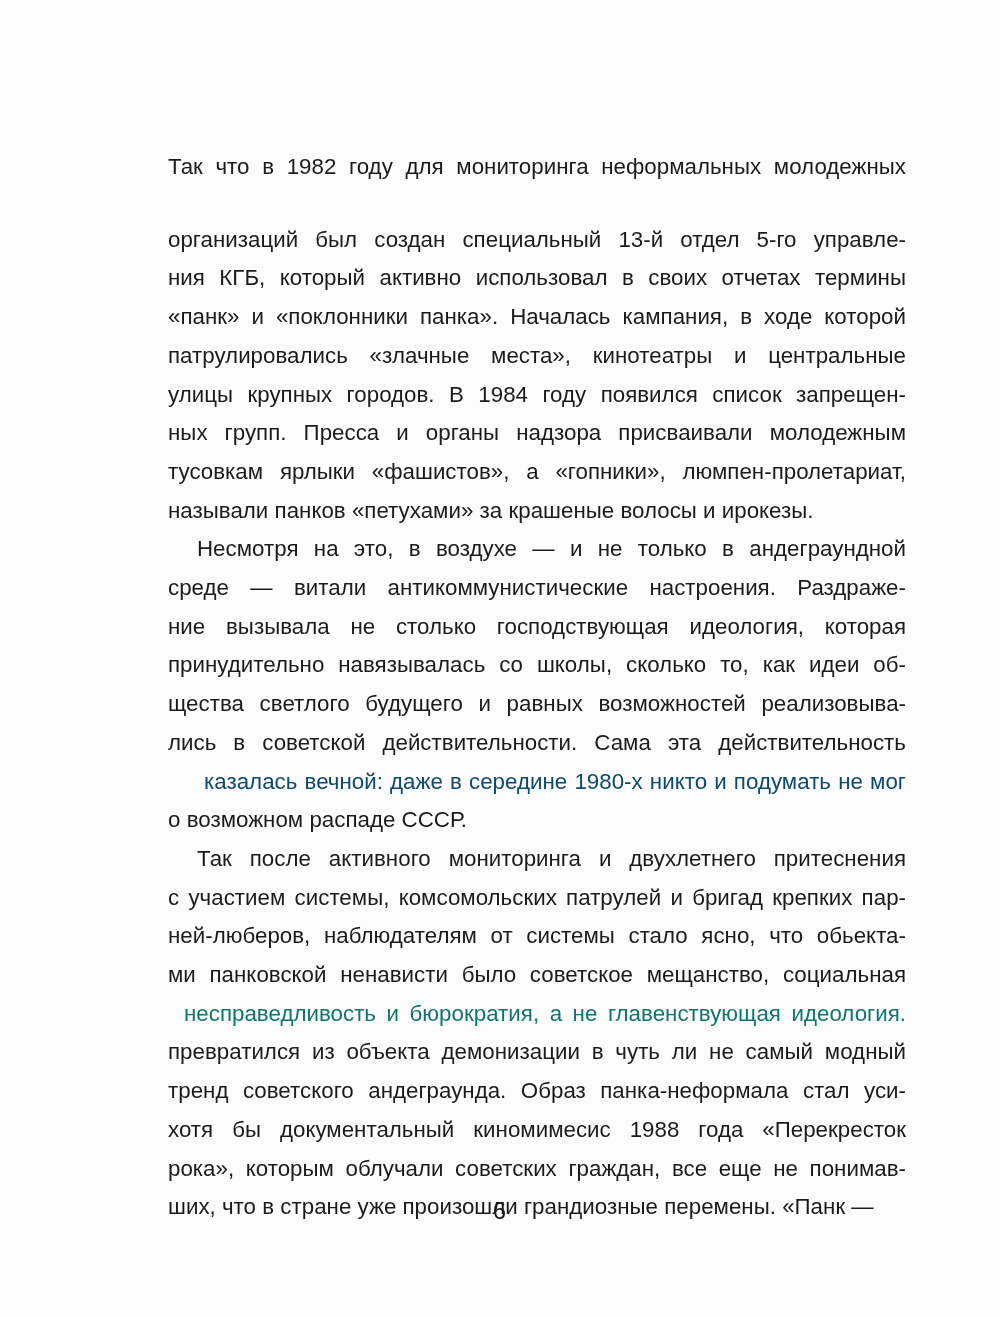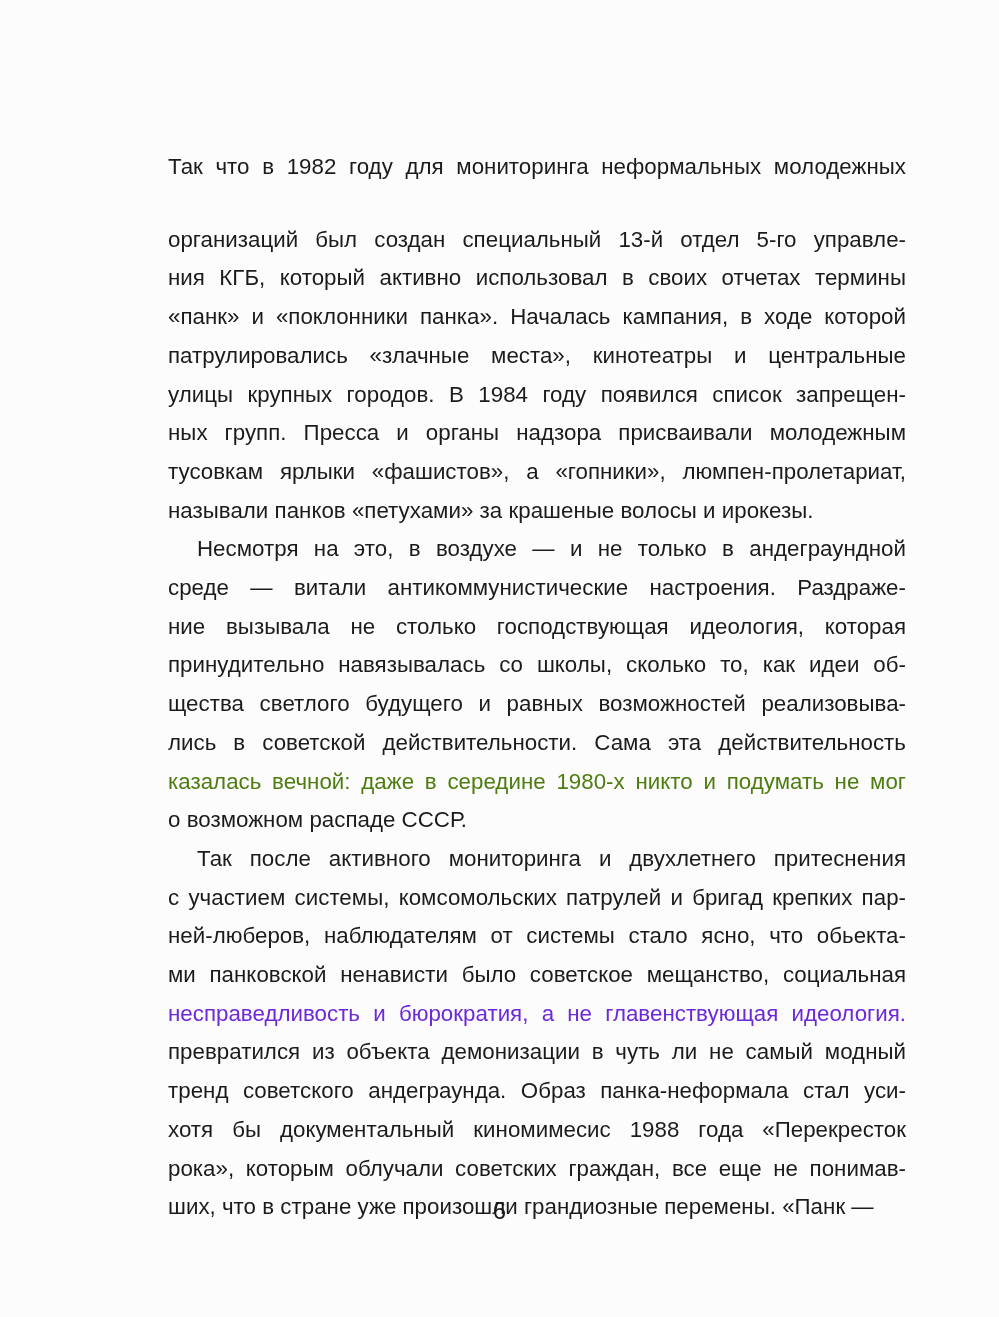--- a/index.html
+++ b/index.html
@@ -96,30 +96,30 @@
       <span class="jline last" style="color: rgb(27, 27, 27);">называли панков «петухами» за крашеные волосы и ирокезы.</span>
     </div>
 
     <div class="para">
       <span class="jline indent" style="color: rgb(27, 27, 27);">Несмотря на это, в воздухе — и не только в андеграундной</span>
       <span class="jline" style="color: rgb(27, 27, 27);">среде — витали антикоммунистические настроения. Раздраже-</span>
       <span class="jline" style="color: rgb(27, 27, 27);">ние вызывала не столько господствующая идеология, которая</span>
       <span class="jline" style="color: rgb(27, 27, 27);">принудительно навязывалась со школы, сколько то, как идеи об-</span>
       <span class="jline" style="color: rgb(27, 27, 27);">щества светлого будущего и равных возможностей реализовыва-</span>
       <span class="jline" style="color: rgb(27, 27, 27);">лись в советской действительности. Сама эта действительность</span>
-      <span class="jline" style="color: #4d7c0f;">казалась вечной: даже в середине 1980-х никто и подумать не мог</span>
+      <span class="jline" style="color: #0c4a6e; margin-left: 36px;">казалась вечной: даже в середине 1980-х никто и подумать не мог</span>
       <span class="jline last" style="color: rgb(27, 27, 27);">о возможном распаде СССР.</span>
     </div>
 
     <div class="para">
       <span class="jline indent" style="color: rgb(27, 27, 27);">Так после активного  мониторинга и двухлетнего притеснения</span>
       <span class="jline" style="color: rgb(27, 27, 27);">с участием системы, комсомольских патрулей и бригад крепких пар-</span>
       <span class="jline" style="color: rgb(27, 27, 27);">ней-люберов, наблюдателям от системы  стало ясно, что обьекта-</span>
       <span class="jline" style="color: rgb(27, 27, 27);">ми  панковской ненависти  было советское мещанство, социальная</span>
-      <span class="jline" style="color: #6d28d9;">несправедливость и бюрократия, а не главенствующая идеология.</span>
+      <span class="jline" style="color: #0f766e; margin-left: 16px;">несправедливость и бюрократия, а не главенствующая идеология.</span>
       <span class="jline" style="color: rgb(27, 27, 27);">превратился из объекта демонизации в чуть ли не самый модный</span>
       <span class="jline" style="color: rgb(27, 27, 27);">тренд советского андеграунда. Образ панка-неформала стал уси-</span>
       <span class="jline" style="color: rgb(27, 27, 27);">хотя бы документальный киномимесис 1988 года «Перекресток</span>
       <span class="jline" style="color: rgb(27, 27, 27);">рока», которым облучали советских граждан, все еще не понимав-</span>
       <span class="jline last" style="color: rgb(27, 27, 27);">ших, что в стране уже произошли грандиозные перемены. «Панк —</span>
     </div>
 
   </div>
 
   <div id="page-number" style="color: rgb(27, 27, 27);">6</div>

